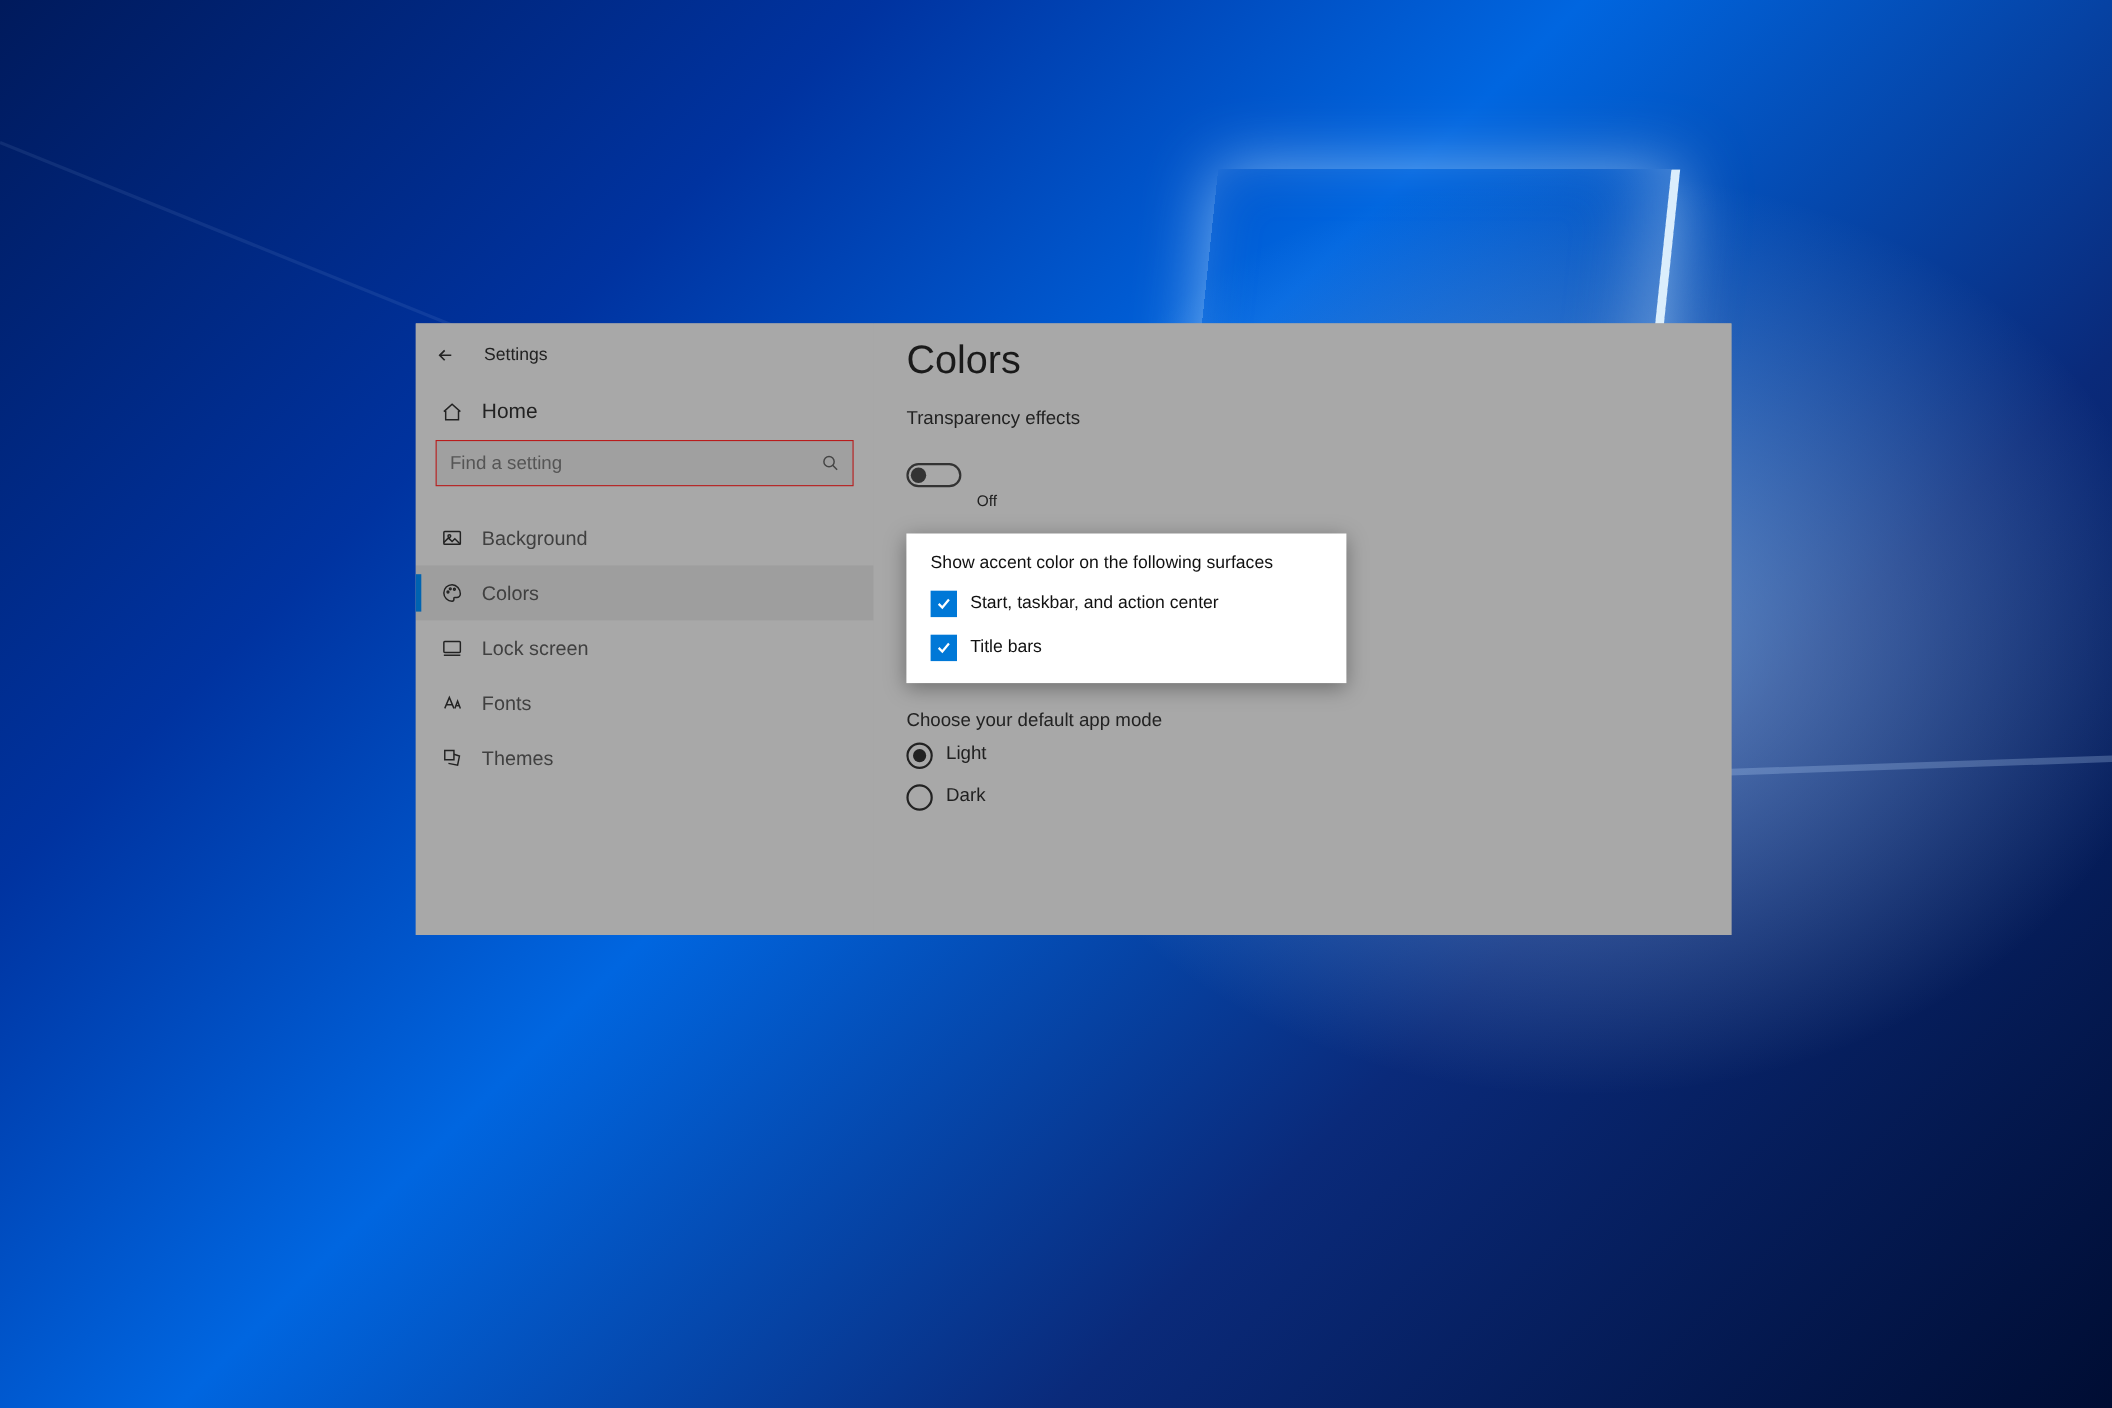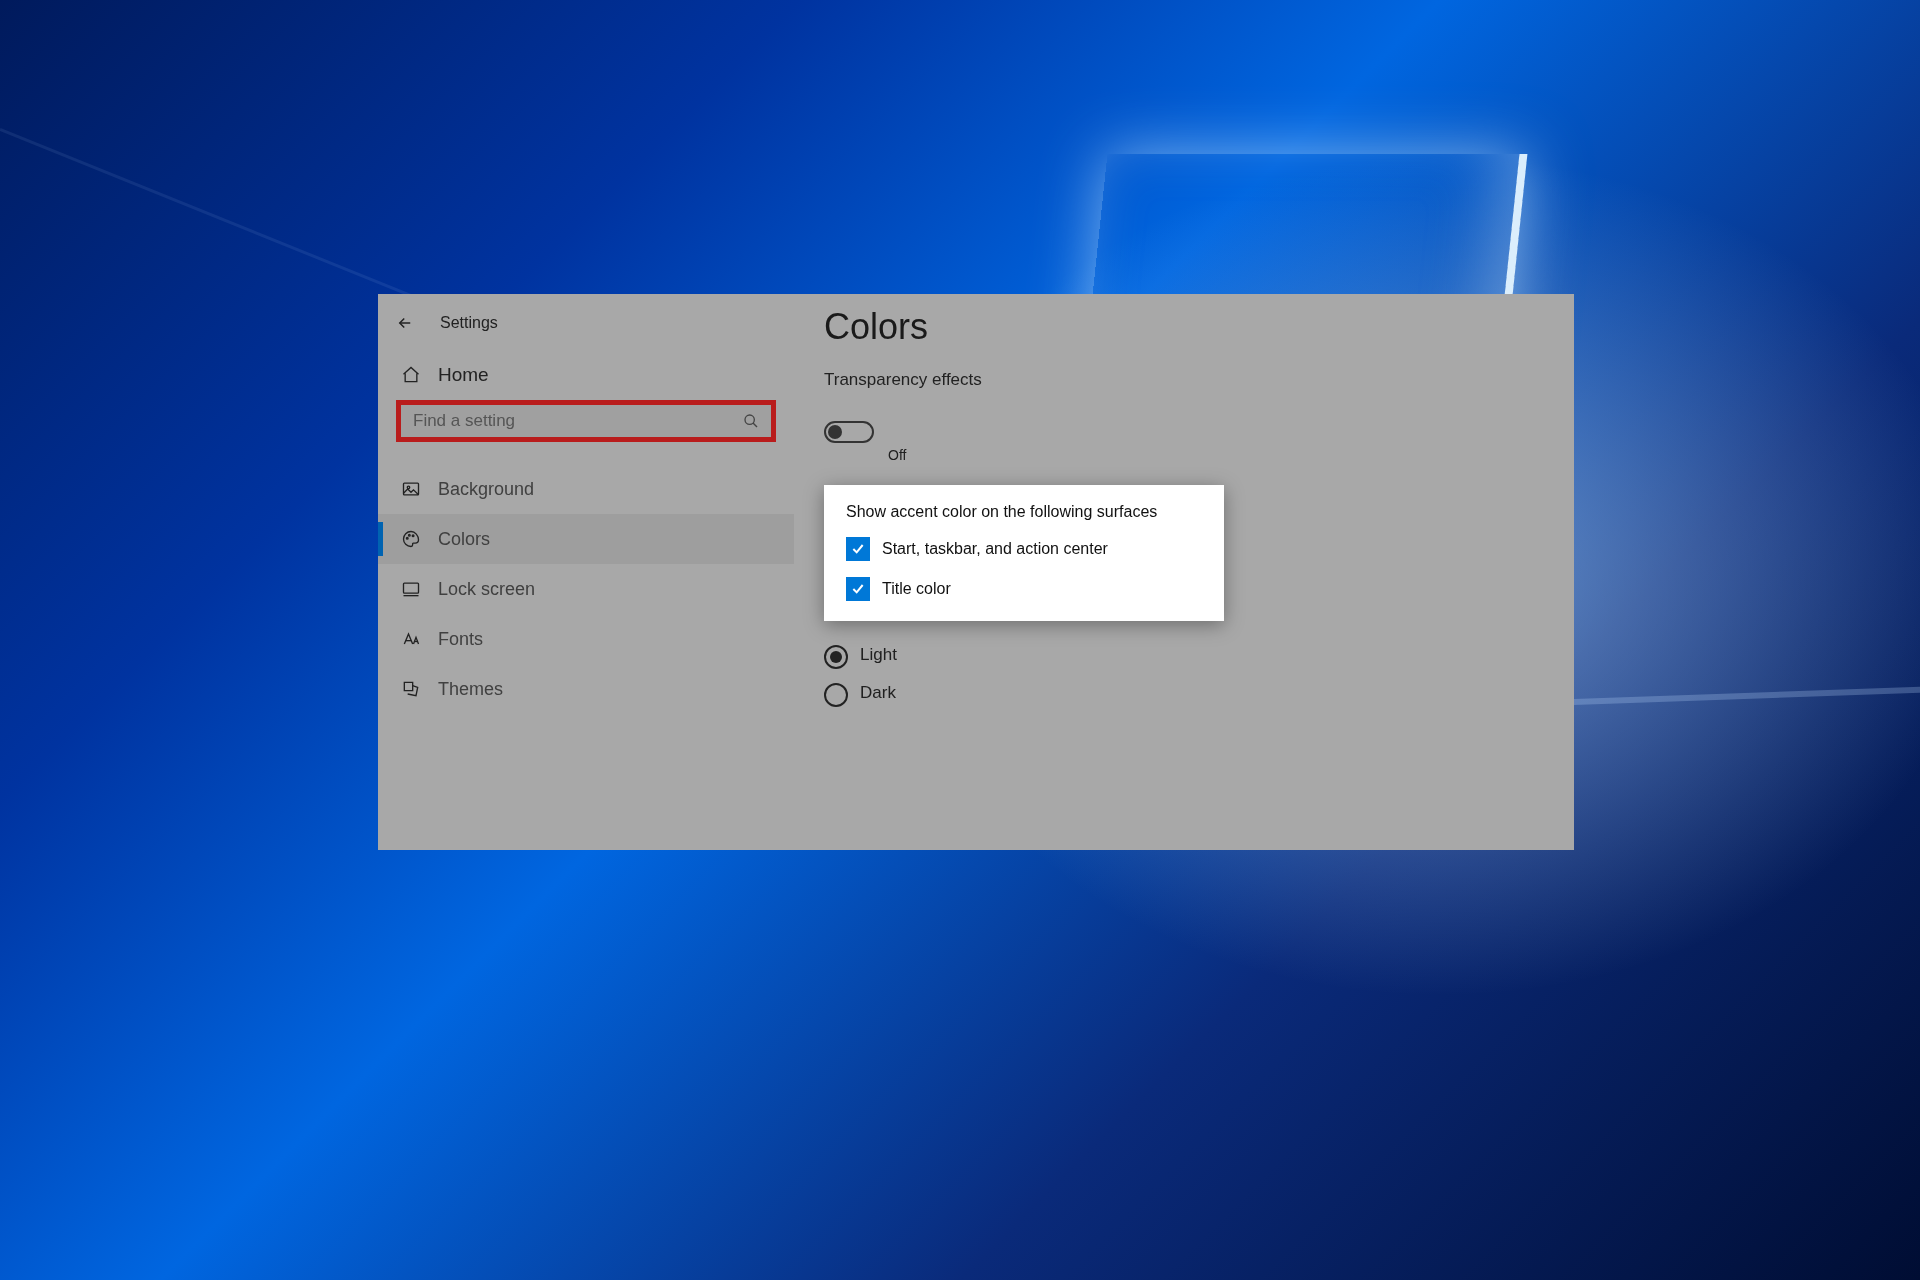--- a/index.html
+++ b/index.html
@@ -33,21 +33,21 @@
     display: flex; align-items: center; padding: 8px 16px 20px 16px; gap: 24px;
   }
   .back-btn { width: 22px; height: 22px; display:flex; align-items:center; justify-content:center; }
   .settings-label { font-size: 16px; color: #222; }
   .home-row {
     display: flex; align-items: center; gap: 16px; padding: 10px 22px 14px 22px;
   }
   .home-row .lbl { font-size: 19px; color: #222; }
   .search-wrap { padding: 0 18px 22px 18px; }
   .search {
-    width: 100%; height: 42px; border: 5px solid #b91c1c; background: #a0a0a0;
+    width: 100%; height: 42px; border: 1px solid #b91c1c; background: #a0a0a0;
     display: flex; align-items: center; padding: 0 12px; justify-content: space-between;
   }
   .search input {
     border: none; background: transparent; font-size: 17px; color: #555;
     outline: none; width: 85%;
   }
   .search input::placeholder { color: #555; }
   .section-header { font-size: 17px; font-weight: 600; padding: 0 22px 14px 22px; color: #111; }
   .nav-item {
     display: flex; align-items: center; gap: 16px; padding: 14px 22px;
@@ -214,24 +214,25 @@
               </svg>
           </div>
           <div class="cb-text">Start, taskbar, and action center</div>
         </div>
         <div class="cb-row">
           <div class="checkbox">
             <svg width="16" height="16" viewBox="0 0 24 24" fill="none" stroke="#fff" stroke-width="3">
                 <path d="M5 12l5 5 9-11"></path>
               </svg>
           </div>
-          <div class="cb-text">Title color</div>
-        </div>
-      </div>
-
+          <div class="cb-text">Title bars</div>
+        </div>
+      </div>
+
+      <div class="setting-label">Choose your default app mode</div>
       <div class="radio-row">
         <div class="radio sel">
             <div class="dot"></div>
           </div>
         <div class="radio-text">Light</div>
       </div>
       <div class="radio-row">
         <div class="radio"></div>
         <div class="radio-text">Dark</div>
       </div>

